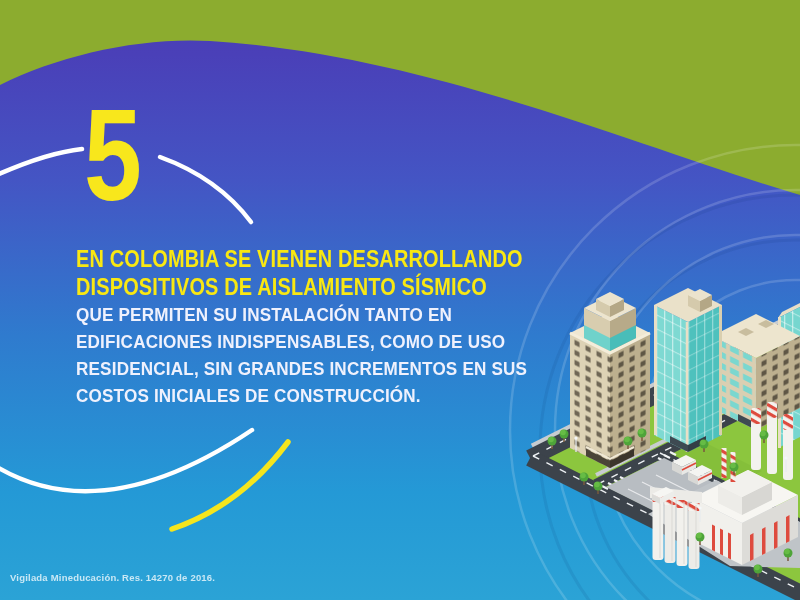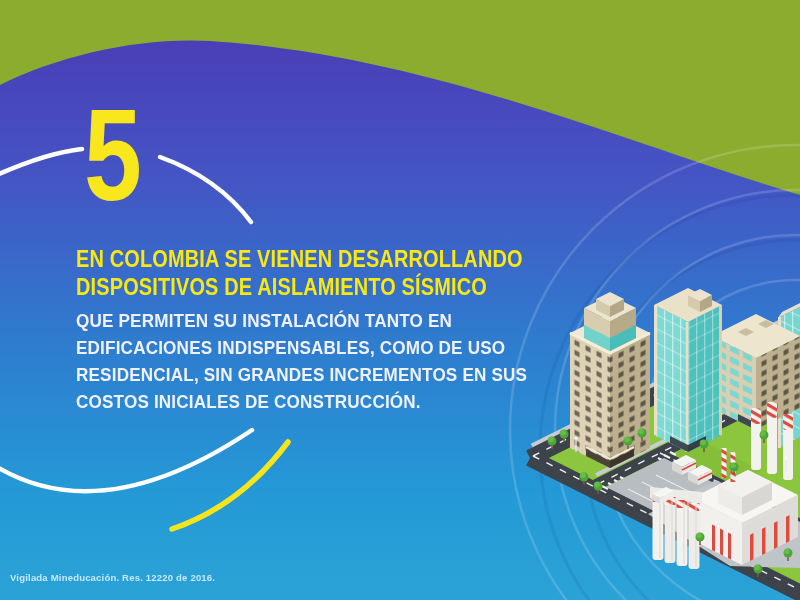--- a/index.html
+++ b/index.html
@@ -14,21 +14,21 @@
     font-size:130px;font-weight:bold;line-height:1;
     color:#F8E71C;transform:scaleX(0.80);transform-origin:0 0;
     letter-spacing:-2px;
   }
   .textblock{position:absolute;left:76px;top:245px;}
   .h-line{
     white-space:nowrap;font-weight:bold;font-size:24px;line-height:28px;
     color:#F9E812;transform:scaleX(0.83);transform-origin:0 50%;
     letter-spacing:0.2px;
   }
-  .body-lines{margin-top:6px;}
+  .body-lines{}
   .b-line{
     white-space:nowrap;font-weight:bold;font-size:19px;line-height:27px;
     color:#EFF1FD;transform:scaleX(0.90);transform-origin:0 50%;
     letter-spacing:0.2px;
   }
   .footer-note{
     position:absolute;left:10px;top:572px;font-size:9.5px;font-weight:bold;
     color:#C9E8F5;letter-spacing:0.2px;
   }
 </style>
@@ -291,14 +291,14 @@
     </g>
 
     <g stroke="#E8ECEF" stroke-width="1.3">
       <path d="M 576,452 v -13 M 700,522 v -13 M 786,472 v -13"></path>
       <circle cx="576" cy="438" r="1.6" fill="#F4F7F9" stroke="none"></circle>
       <circle cx="700" cy="508" r="1.6" fill="#F4F7F9" stroke="none"></circle>
       <circle cx="786" cy="458" r="1.6" fill="#F4F7F9" stroke="none"></circle>
     </g>
   </svg>
 
-  <div class="footer-note">Vigilada Mineducación. Res. 12220 de 2016.</div>
+  <div class="footer-note">Vigilada Mineducación. Res. 14270 de 2016.</div>
 </div>
 
 </body></html>

